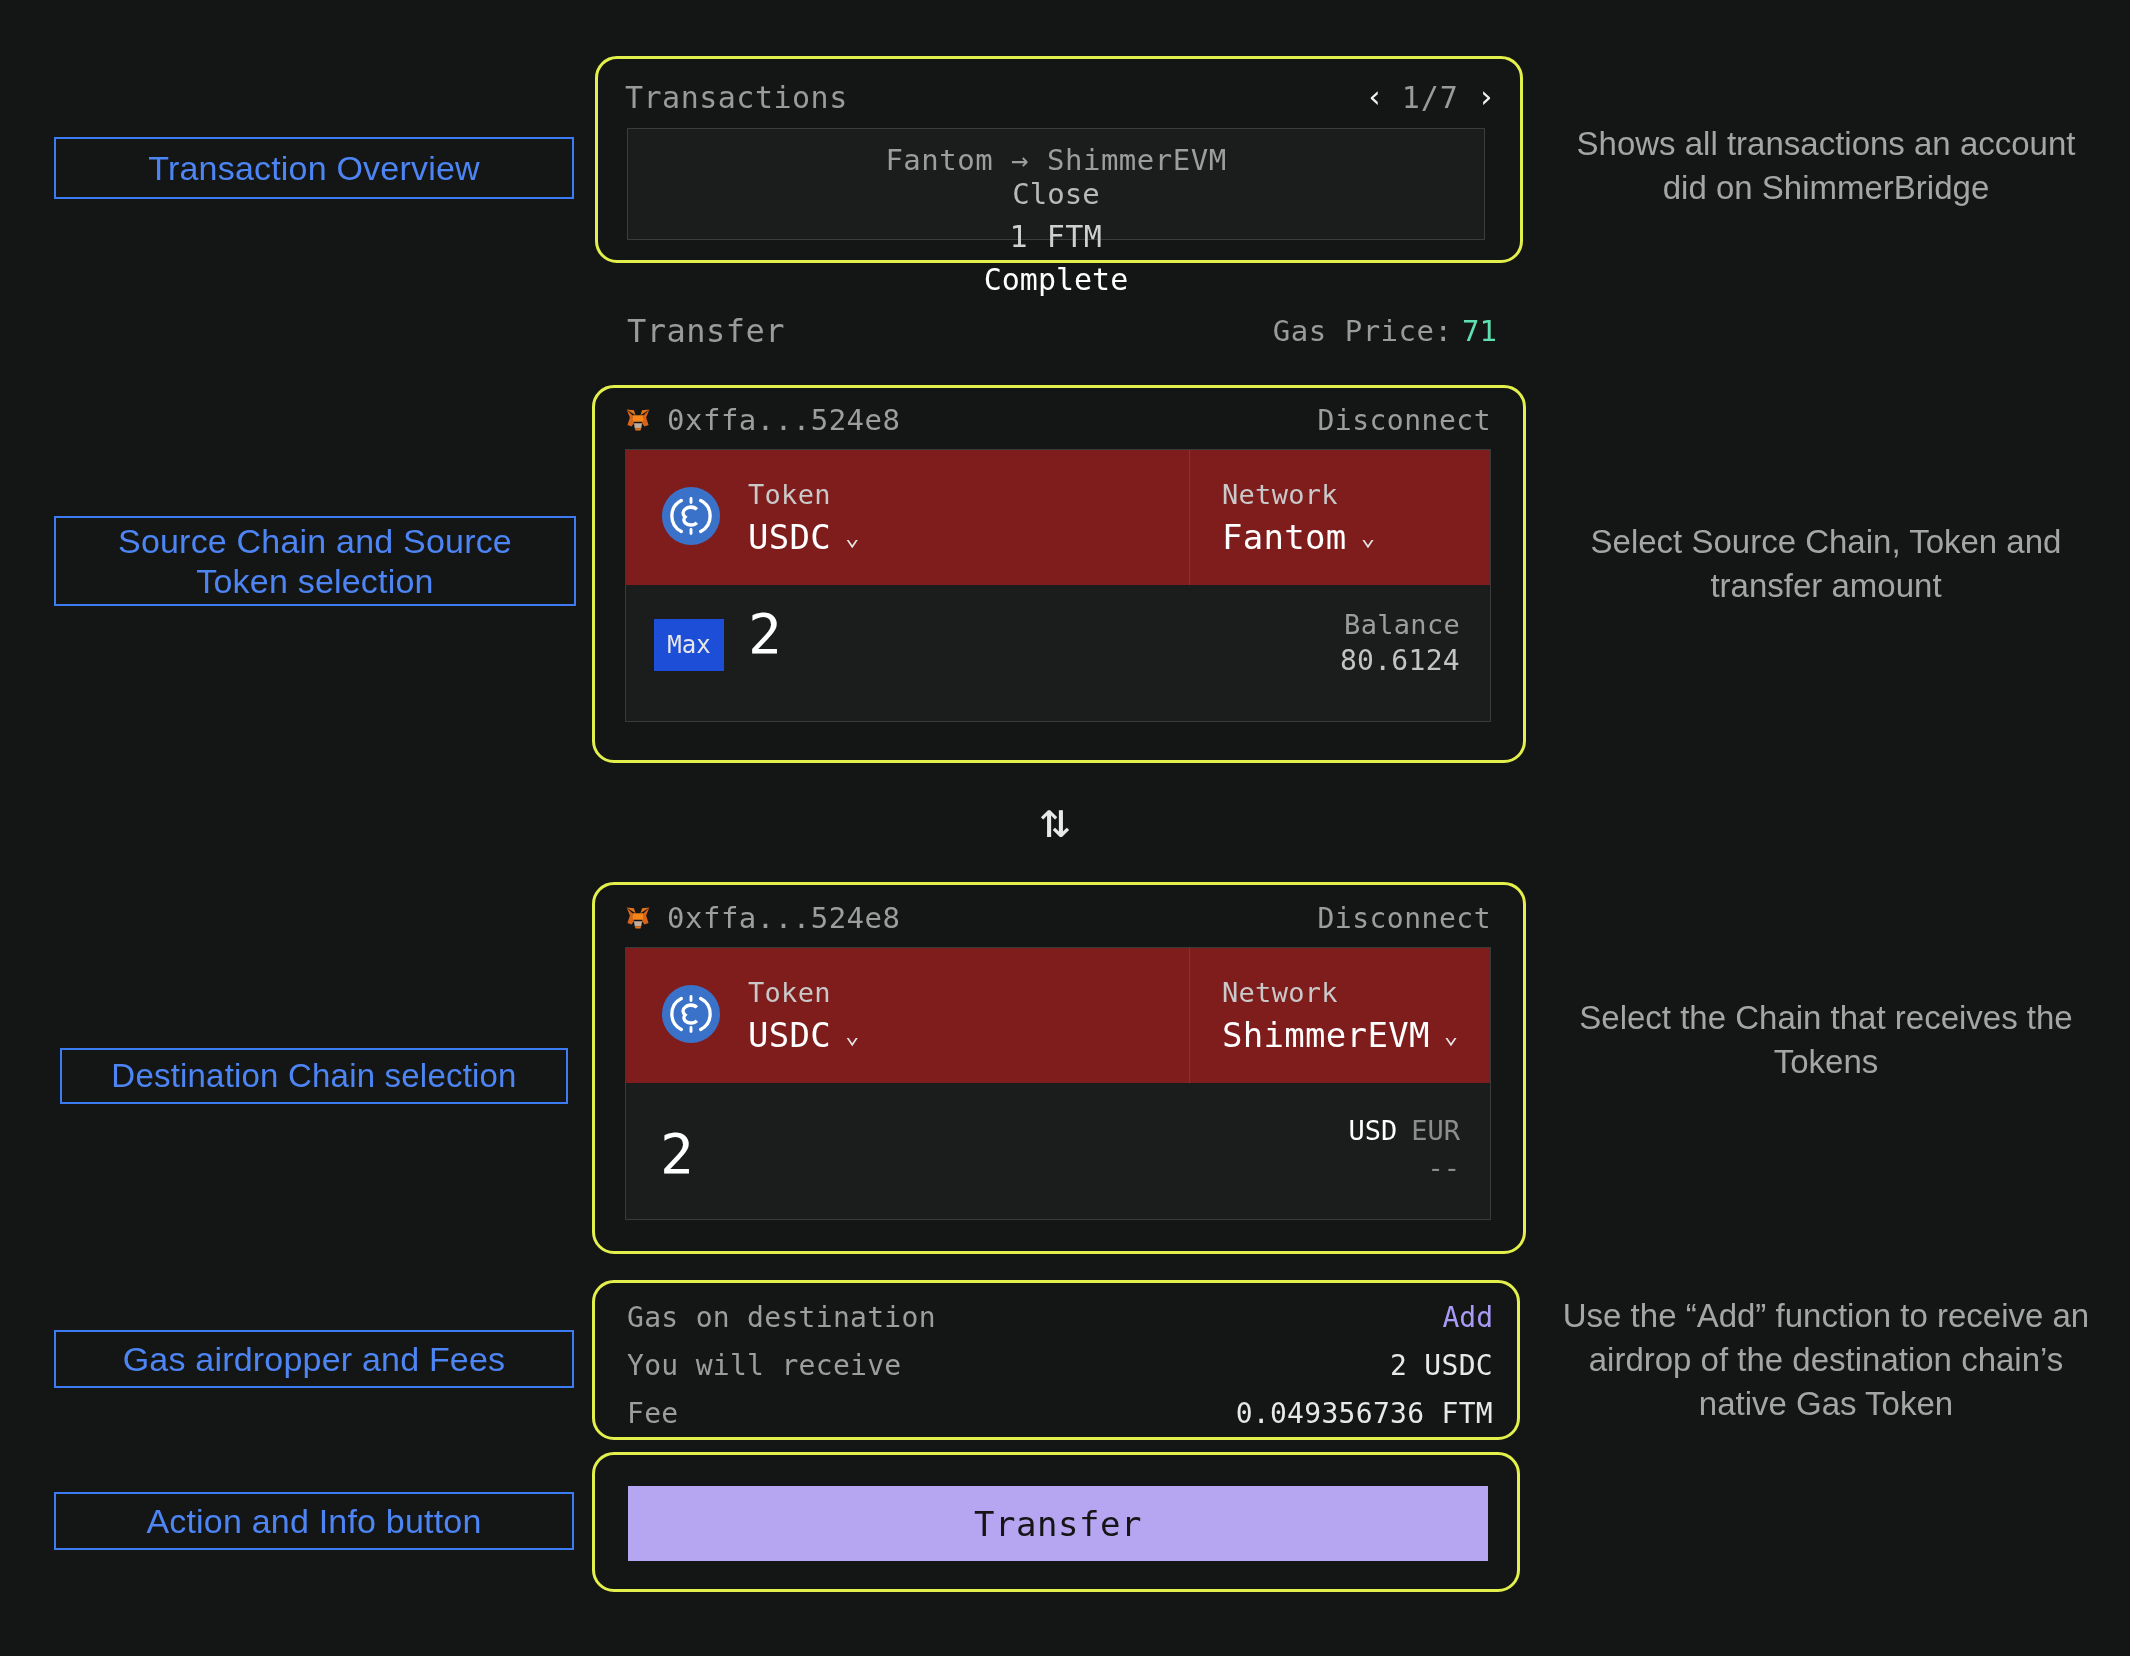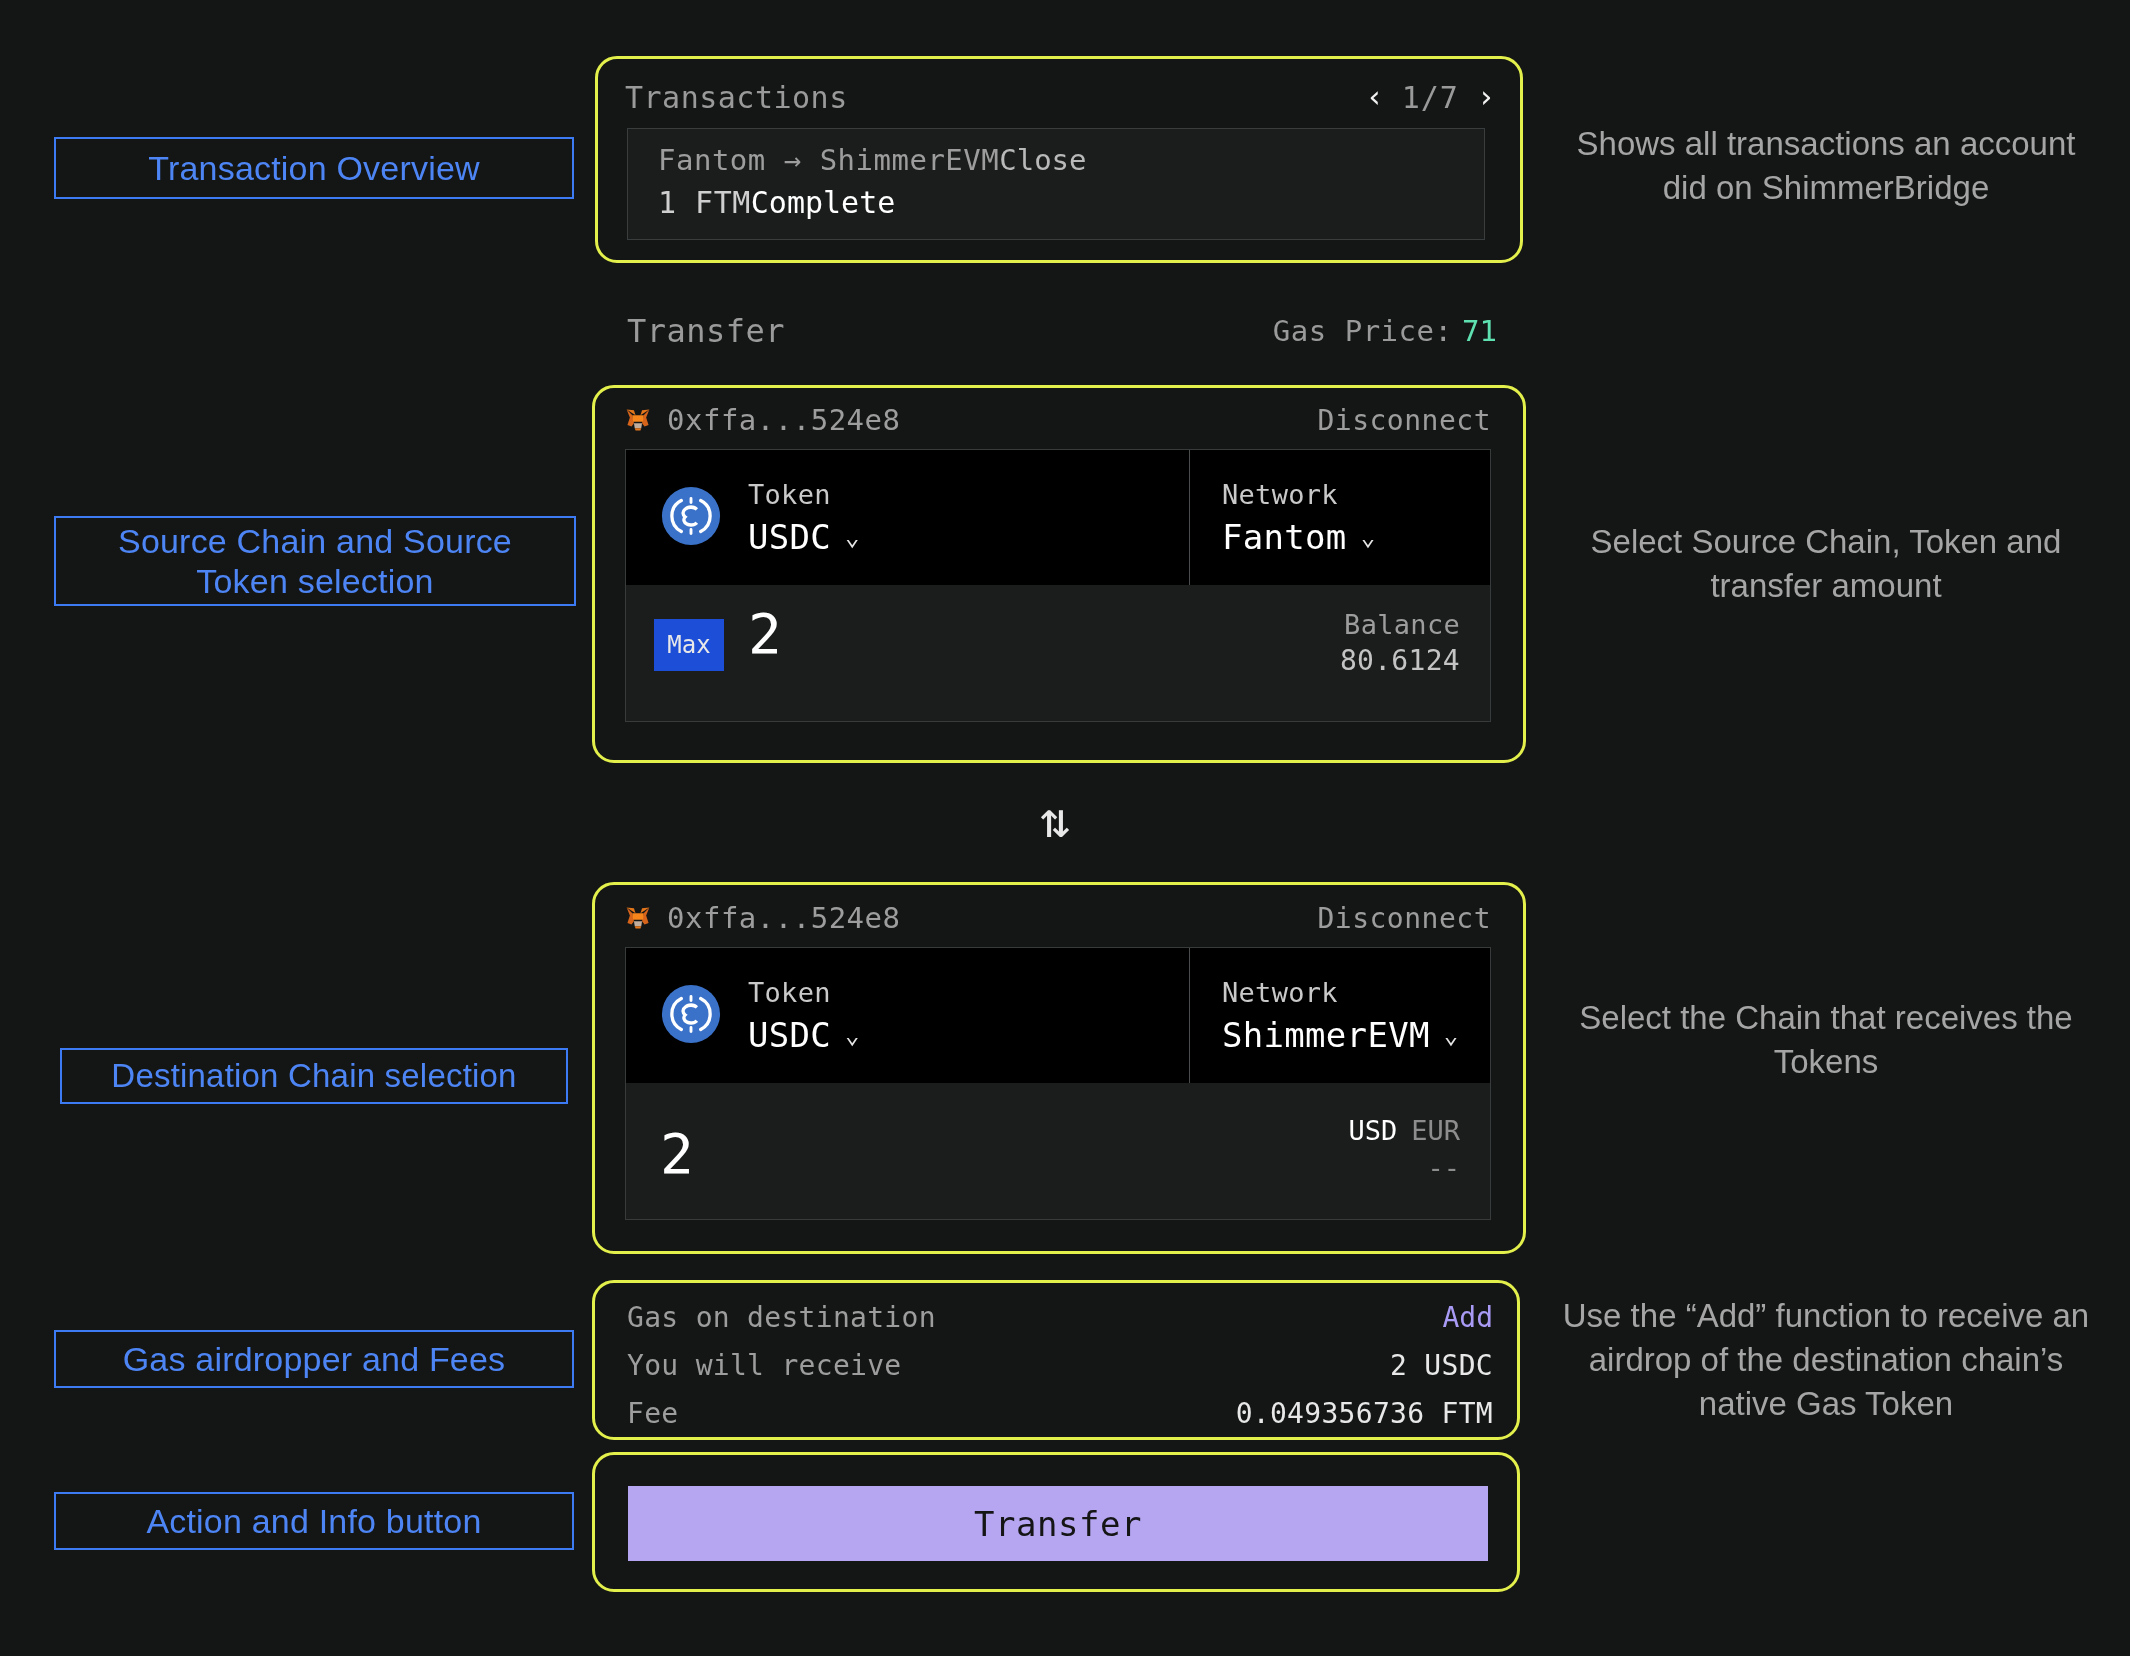--- a/index.html
+++ b/index.html
@@ -65,21 +65,21 @@
   .tx-title { color: #9a9a9a; font-size: 30px; letter-spacing: .5px; }
   .pager { display: flex; align-items: center; gap: 18px; }
   .pager .chev { color: #f2f2f2; font-size: 30px; line-height: 1; }
   .pager .count { color: #9a9a9a; font-size: 30px; letter-spacing: 1px; }
 
   .tx-item {
     position: absolute; left: 627px; top: 128px; width: 858px; height: 112px;
     border: 1px solid #3a3d3d; background: #1b1d1d;
     padding: 14px 30px;
   }
-  .tx-row { display: flex; align-items: center; }
+  .tx-row { display: flex; justify-content: space-between; align-items: center; flex-direction: column; }
   .tx-route { color: #9d9d9d; font-size: 29px; letter-spacing: .5px; }
   .tx-close { color: #b9b9b9; font-size: 29px; }
   .tx-amount { color: #cfcfcf; font-size: 30px; letter-spacing: .5px; margin-top: 8px; }
   .tx-status { color: #ffffff; font-size: 30px; margin-top: 8px; }
 
   
   #transfer-head {
     position: absolute; left: 627px; top: 308px; width: 870px; height: 46px;
     display: flex; align-items: center; justify-content: space-between;
   }
@@ -92,21 +92,21 @@
     position: absolute; height: 46px; width: 866px; left: 625px;
     display: flex; align-items: center; justify-content: space-between;
   }
   .wallet-acct { display: flex; align-items: center; gap: 16px; }
   .wallet-addr { color: #9d9d9d; font-size: 29px; letter-spacing: .5px; }
   .wallet-disc { color: #9d9d9d; font-size: 28px; letter-spacing: .5px; }
   .fox { width: 26px; height: 26px; display: block; }
 
   .panel { position: absolute; border: 1px solid #383b3b; }
   .panel-top {
-    display: flex; background: #000000; height: 135px;
+    display: flex; background: #7f1d1d; height: 135px;
   }
   .cell-token {
     flex: 1 1 auto; display: flex; align-items: center; gap: 26px;
     padding: 0 34px; border-right: 1px solid #4a4d4d;
   }
   .cell-net { width: 300px; padding: 0 0 0 32px; display: flex; flex-direction: column; justify-content: center; }
   .field-label { color: #c9c9c9; font-size: 27px; letter-spacing: .3px; margin-bottom: 7px; }
   .field-value {
     color: #ffffff; font-size: 34px; letter-spacing: .3px;
     display: flex; align-items: center; gap: 14px;

